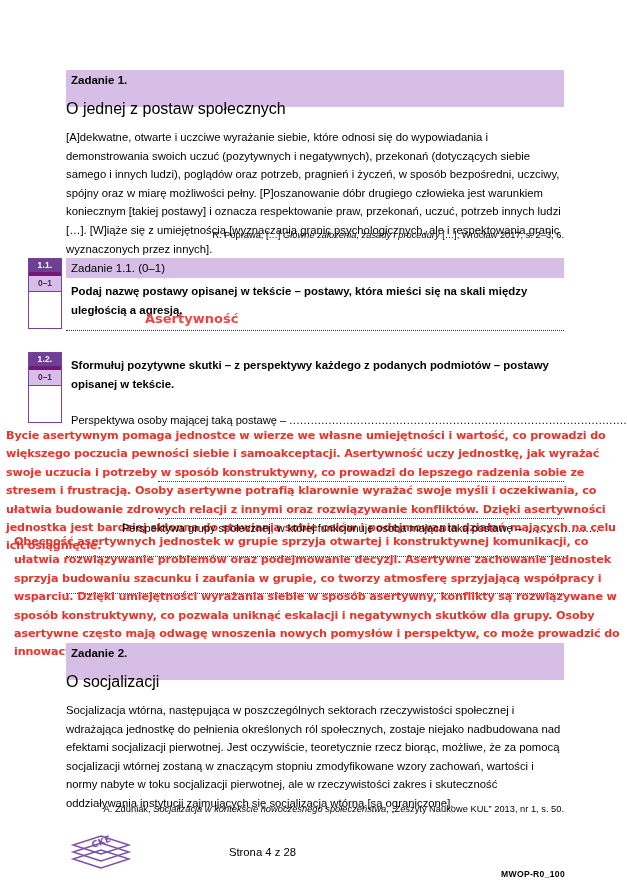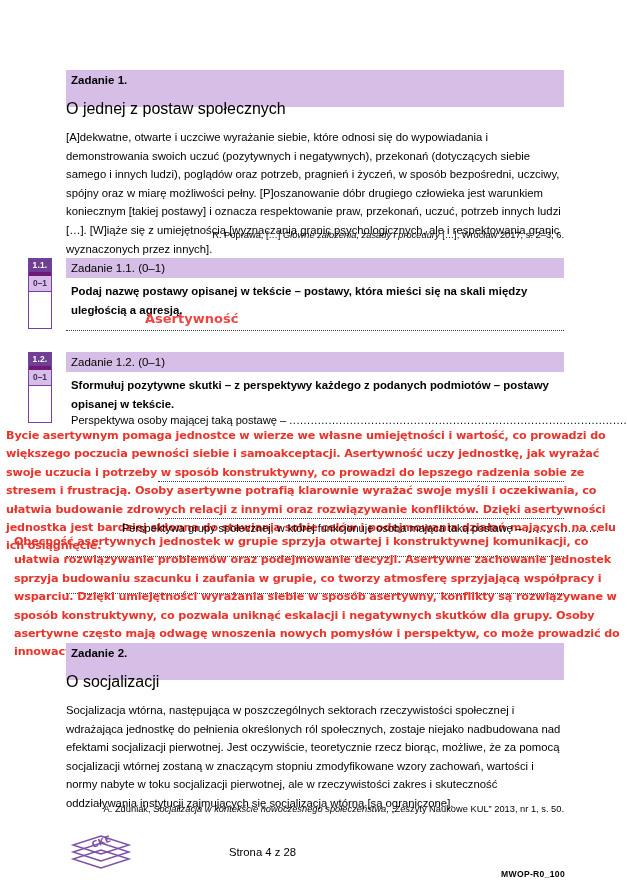--- a/index.html
+++ b/index.html
@@ -49,21 +49,21 @@
   
   .task-row {
     position: absolute;
     left: 28px;
     width: 536px;
   }
   .scorebox {
     position: absolute;
     left: 0;
     top: 0;
-    width: 24px;
+    width: 34px;
     border: 1px solid #7b3fa0;
     box-sizing: border-box;
     background: #fff;
   }
   .scorebox .num {
     background: #6f3f94;
     color: #ffffff;
     font-size: 8.4px;
     font-weight: bold;
     text-align: center;
@@ -197,21 +197,20 @@
   <div class="rule" style="left:66px; top:330px; width:498px;"></div>
   <div class="answer-inline" style="left:145px; top:311px;">Asertywność</div>
 
   <div class="task-row" style="top:352px;">
     <div class="scorebox">
       <div class="num">1.2.</div>
       <div class="pts">0–1</div>
       <div class="blank"></div>
     </div>
     <div class="task-body">
-      <div class="task-band">Zadanie 1.2. (0–1)</div>
       <p class="task-cmd">Sformułuj pozytywne skutki – z perspektywy każdego z podanych podmiotów – postawy opisanej w tekście.</p>
     </div>
   </div>
 
   <div style="position:absolute; left:71px; top:410px; width:500px;">
     <span class="subq" style="position:static; padding:0;">Perspektywa osoby mającej taką postawę – </span><span class="subq dots" style="position:static; padding:0; font-size:11px;">...................................................................................................</span>
   </div>
 
   <div class="rule" style="left:158px; top:481px; width:406px;"></div>
   <div class="rule" style="left:158px; top:518px; width:406px;"></div>

